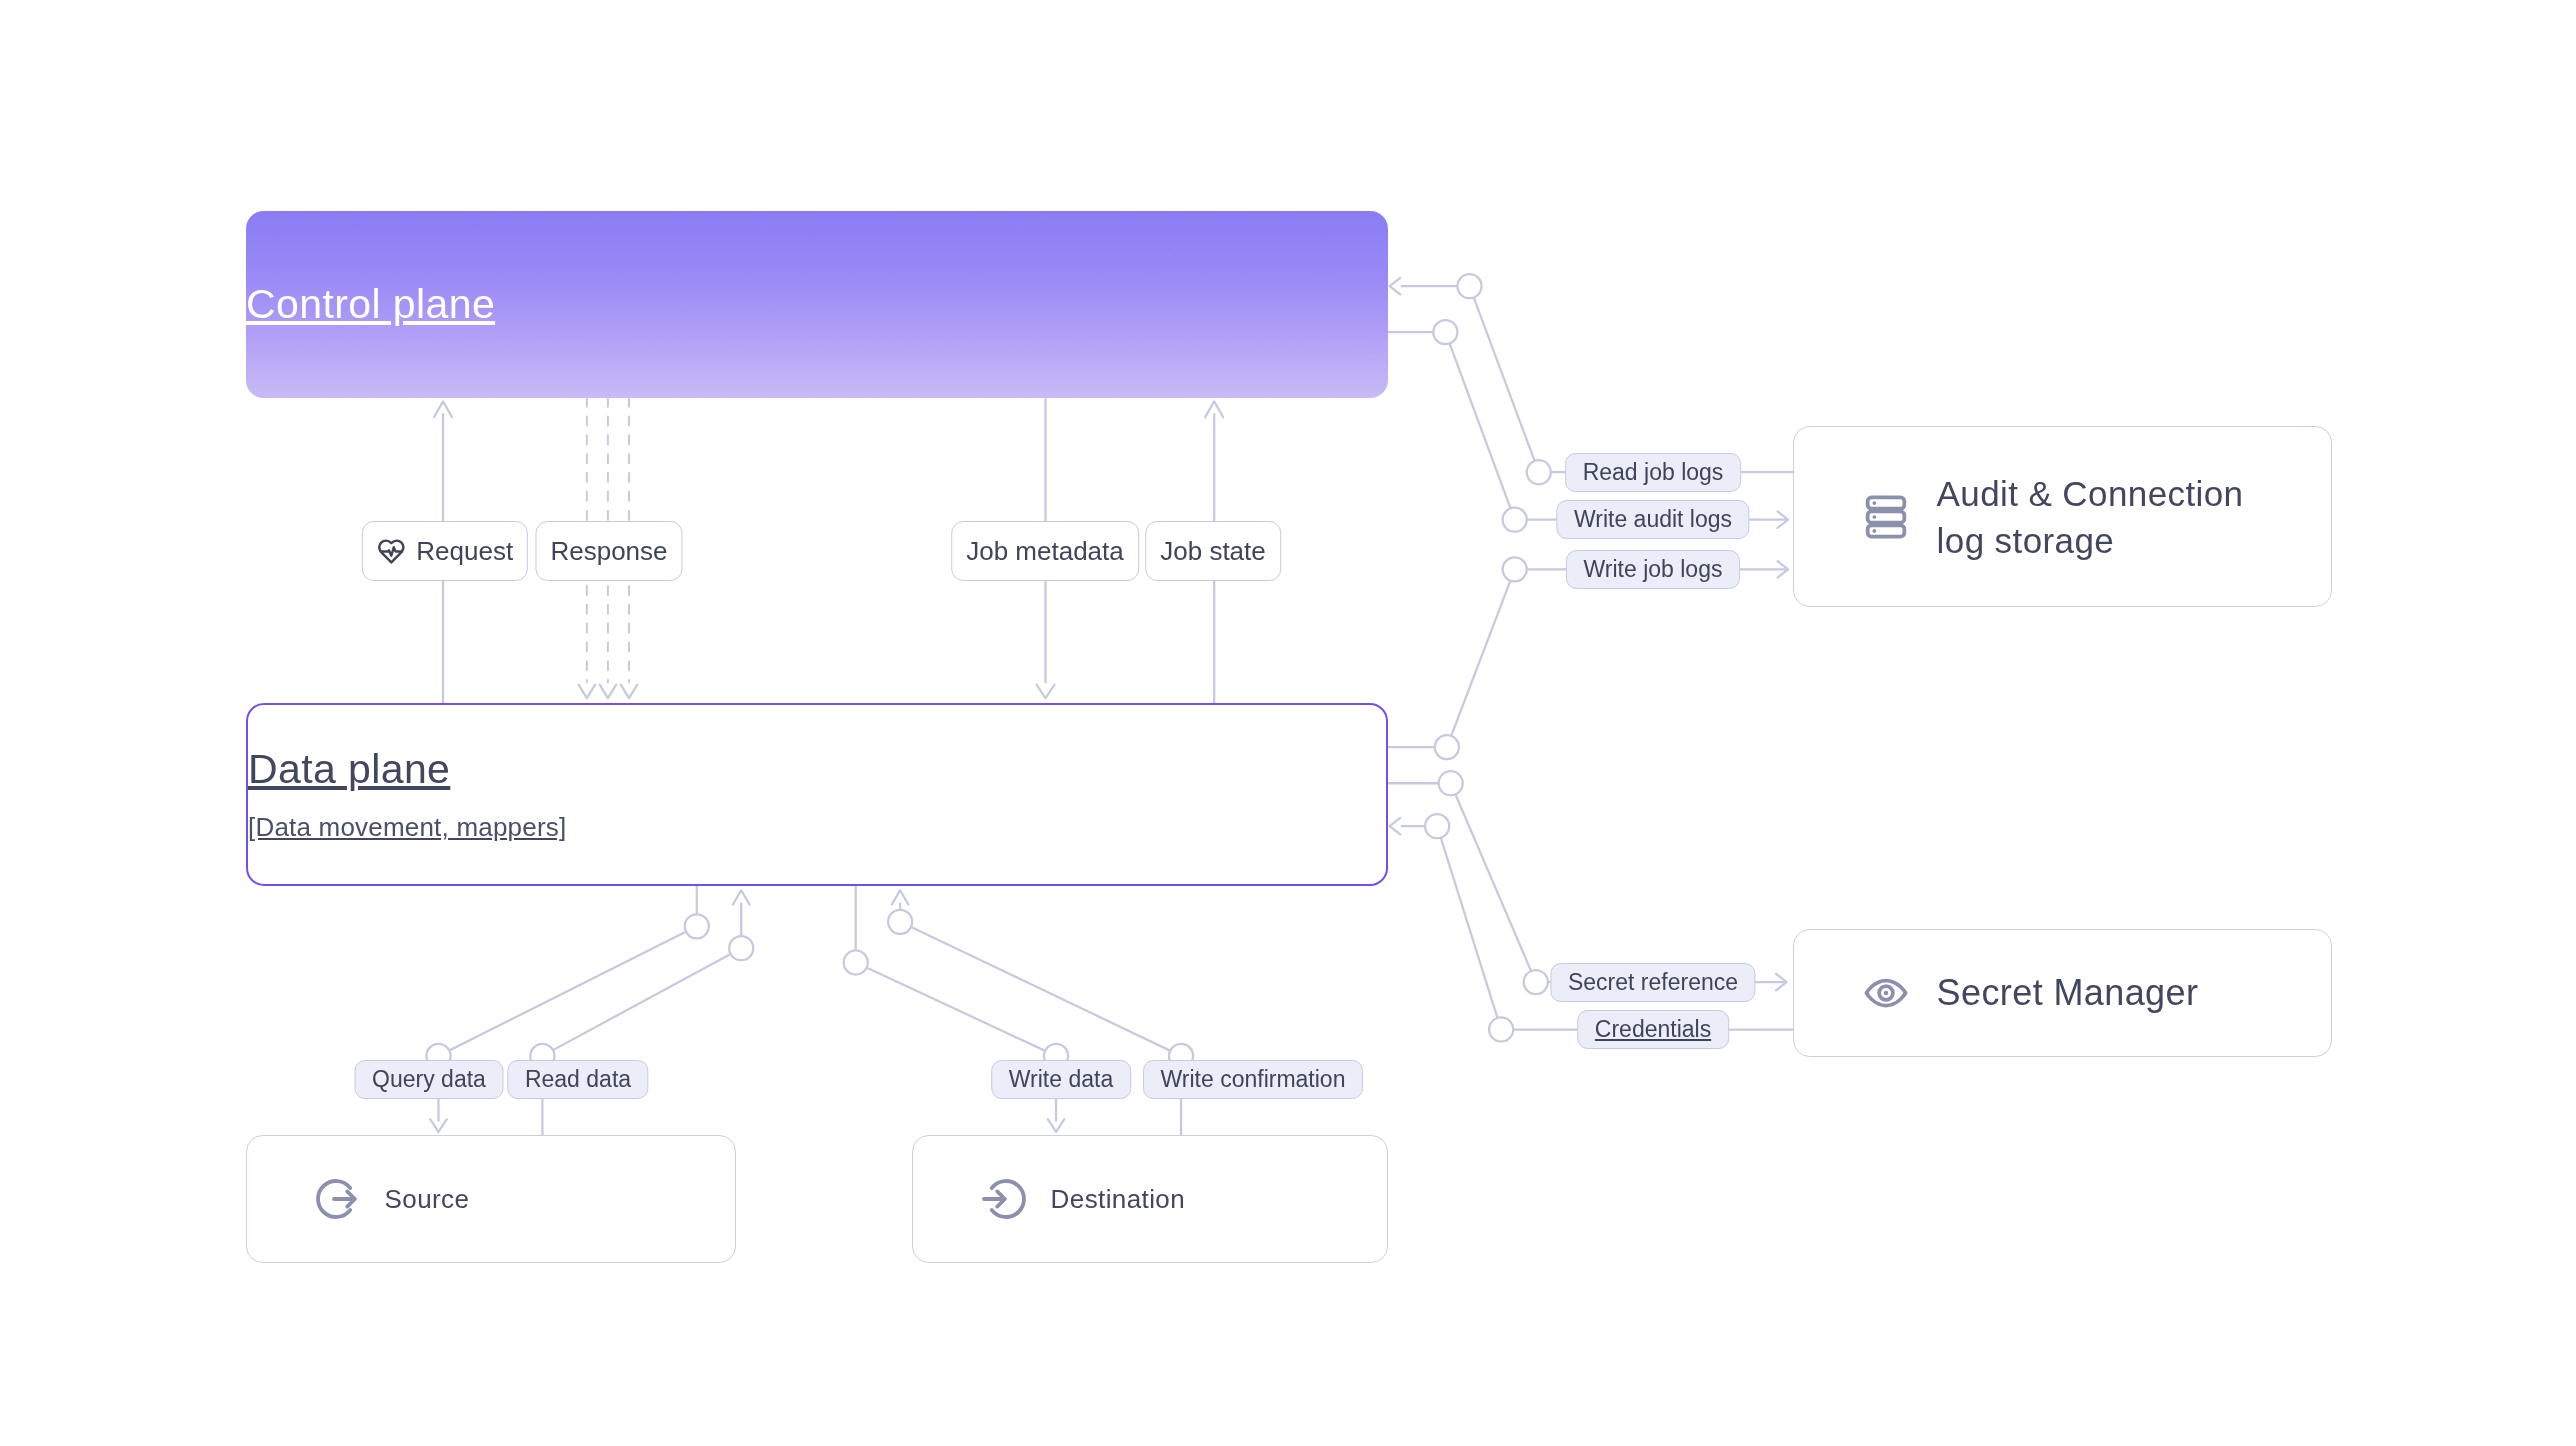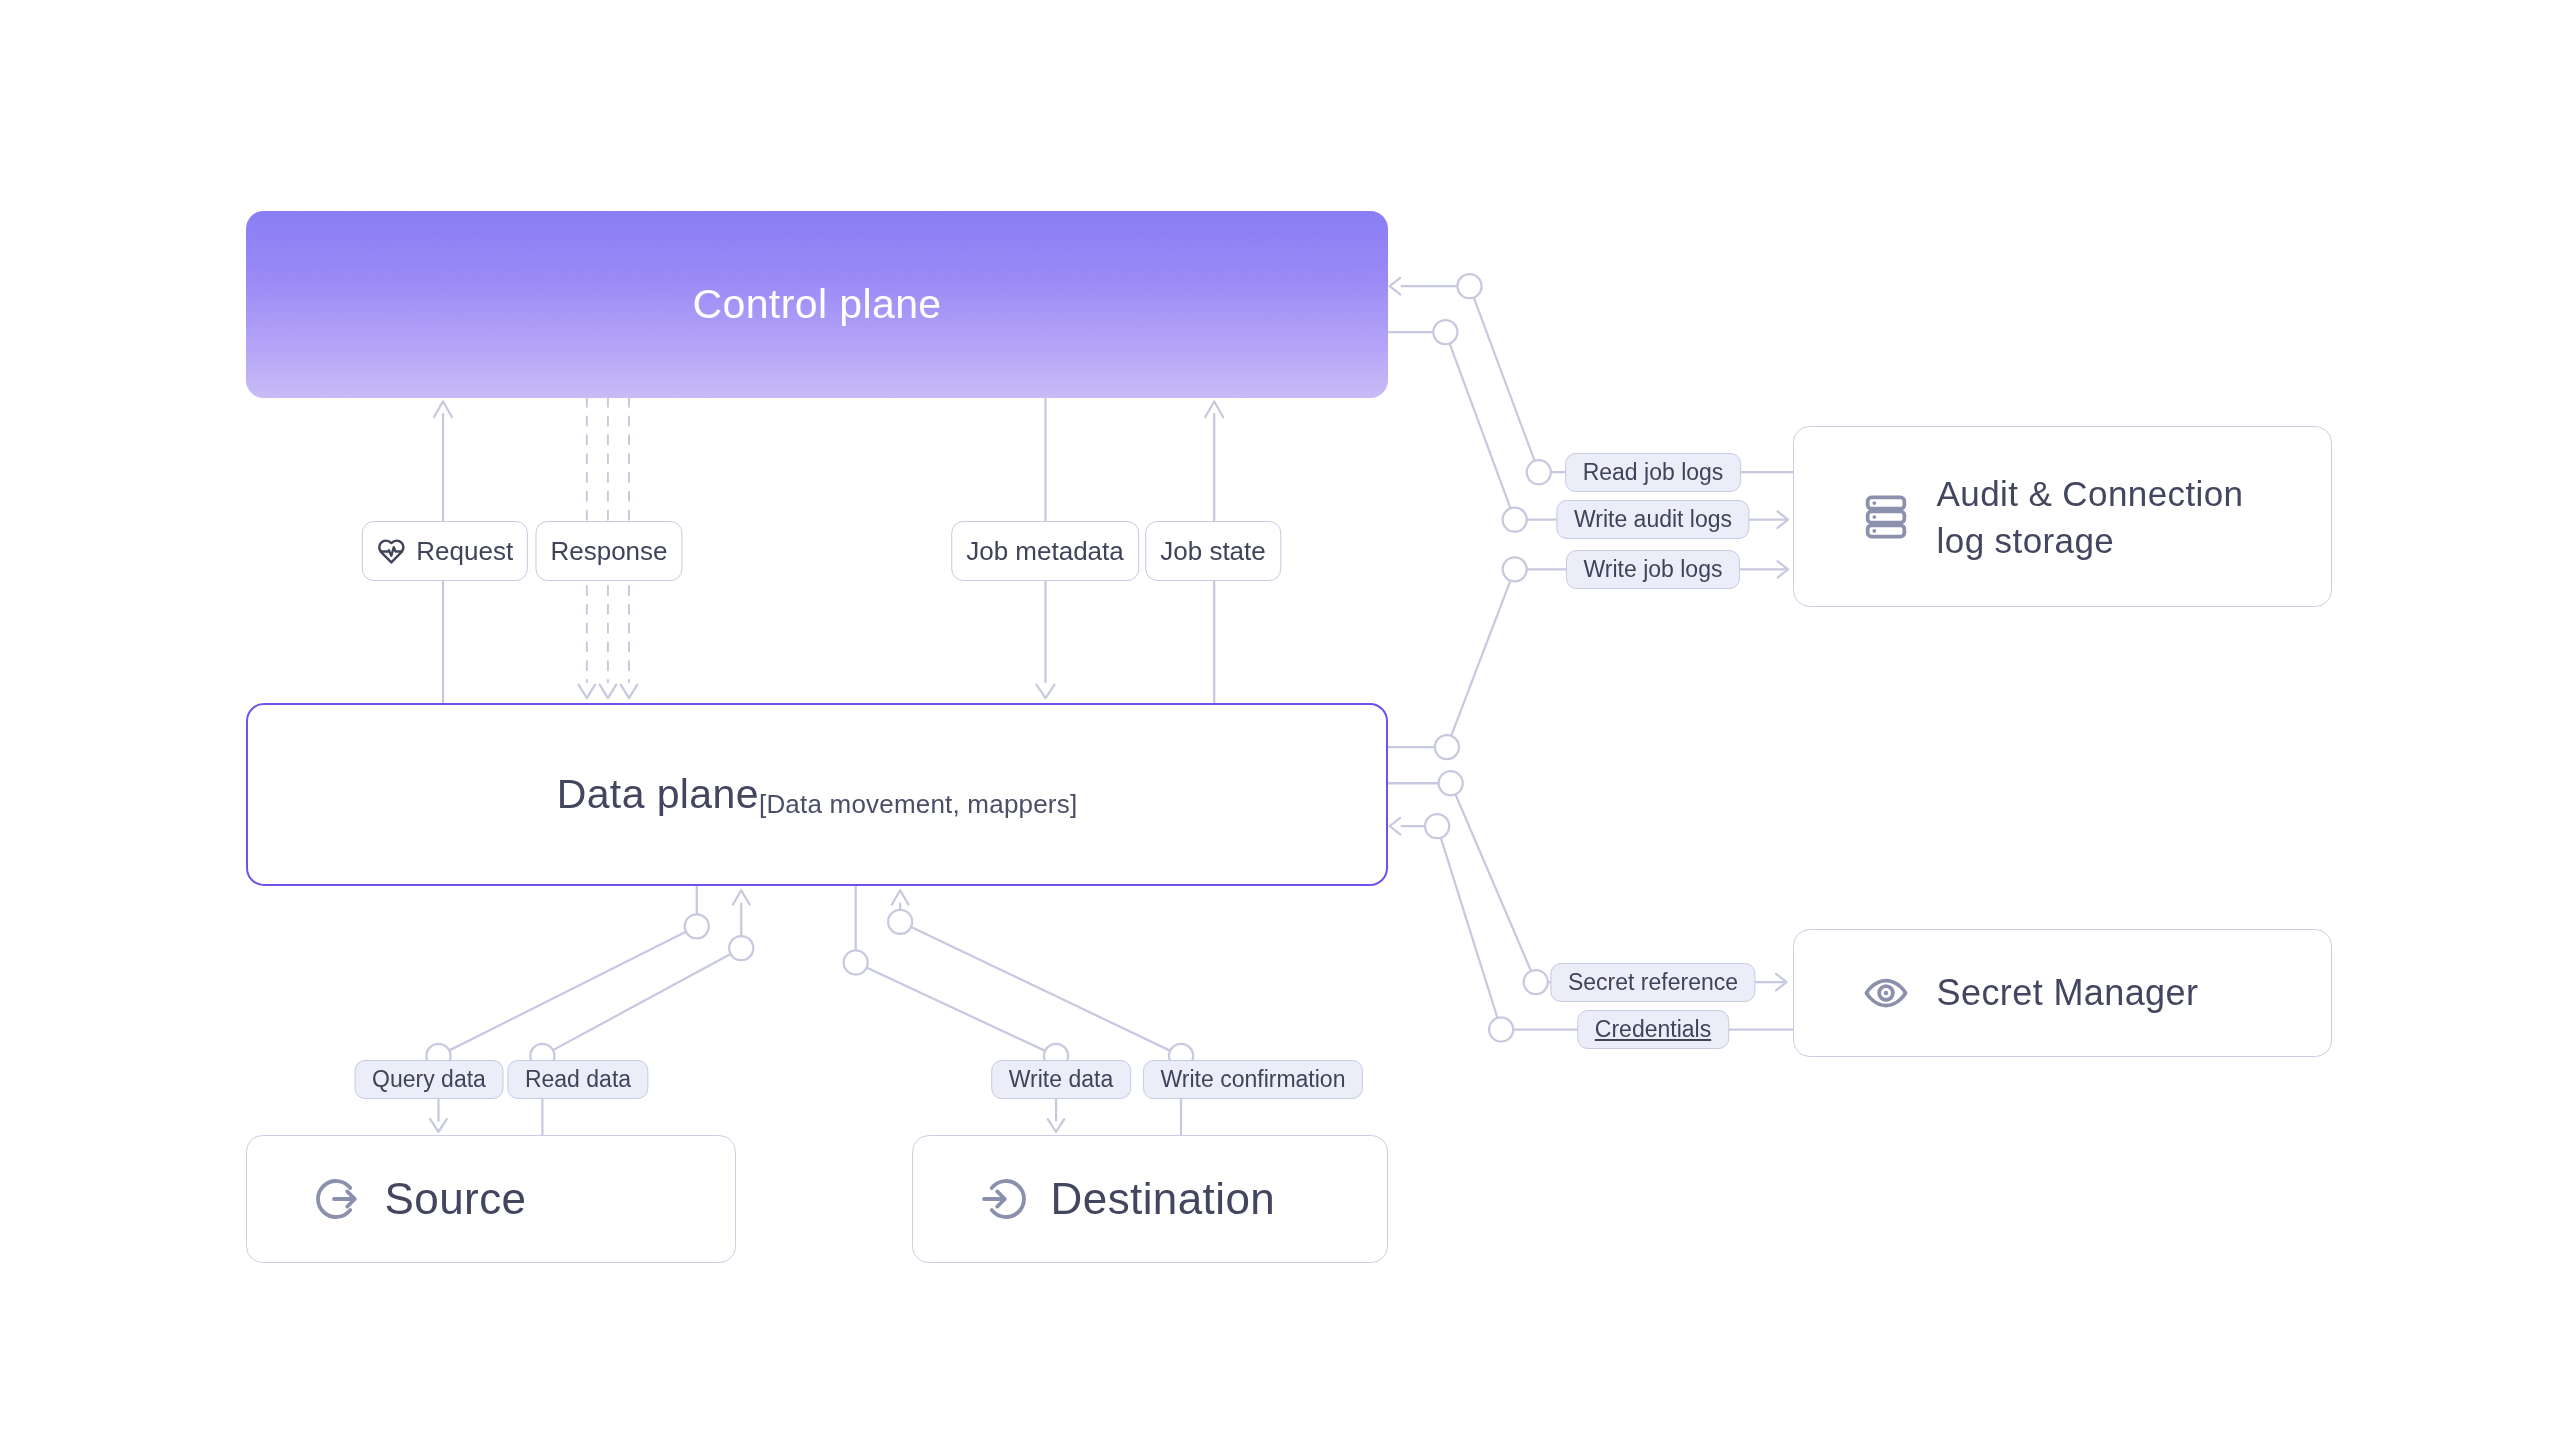--- a/index.html
+++ b/index.html
@@ -20,24 +20,24 @@
     background:#ffffff;
   }
   svg.wires{position:absolute;left:0;top:0;z-index:1;}
   .wire{stroke:var(--line);stroke-width:3;fill:none;stroke-linecap:round;stroke-linejoin:round;}
   .wire.dashed{stroke-dasharray:12 13;stroke-width:2.6;}
   .node-circle{fill:#ffffff;stroke:var(--line);stroke-width:3;}
   .box{position:absolute;z-index:2;box-sizing:border-box;background:#ffffff;
        border:1.9px solid var(--box-border);border-radius:16.6px;
        display:flex;align-items:center;padding-left:28px;}
   .box .brand-row{display:flex;align-items:center;gap:22.6px;padding-left:39px;}
-  .box-title{font-size:44px;font-weight:500;color:var(--ink);letter-spacing:0.4px;}
+  .box-title{font-size:26px;font-weight:500;color:var(--ink);letter-spacing:0.4px;}
   .box-title.two-line{font-size:35px;line-height:47px;}
   .plane{position:absolute;z-index:2;box-sizing:border-box;border-radius:18px;
-         display:flex;align-items:center;justify-content:center;}
+         display:flex;flex-direction:column;justify-content:center;text-decoration:underline;}
   #control-plane{background:linear-gradient(180deg,var(--grad-top) 0%,#7e6bf2 38%,#9d88f4 72%,var(--grad-bottom) 100%);
                  border:none;color:#ffffff;overflow:hidden;}
   #control-plane .noise{position:absolute;inset:0;width:100%;height:100%;mix-blend-mode:soft-light;opacity:.55;}
   #data-plane{background:#ffffff;border:2.3px solid var(--dataplane-border);}
   .plane-title{position:relative;font-size:41px;font-weight:500;letter-spacing:0.4px;z-index:2;}
   .plane-sub{position:relative;font-size:26px;font-weight:400;margin-top:19.6px;z-index:2;letter-spacing:0.2px;}
   #data-plane .plane-title{color:var(--ink);}
   #data-plane .plane-sub{color:#4a4f68;}
   .pill{position:absolute;z-index:3;box-sizing:border-box;transform:translateX(-50%);
         display:inline-flex;align-items:center;justify-content:center;gap:10.5px;

